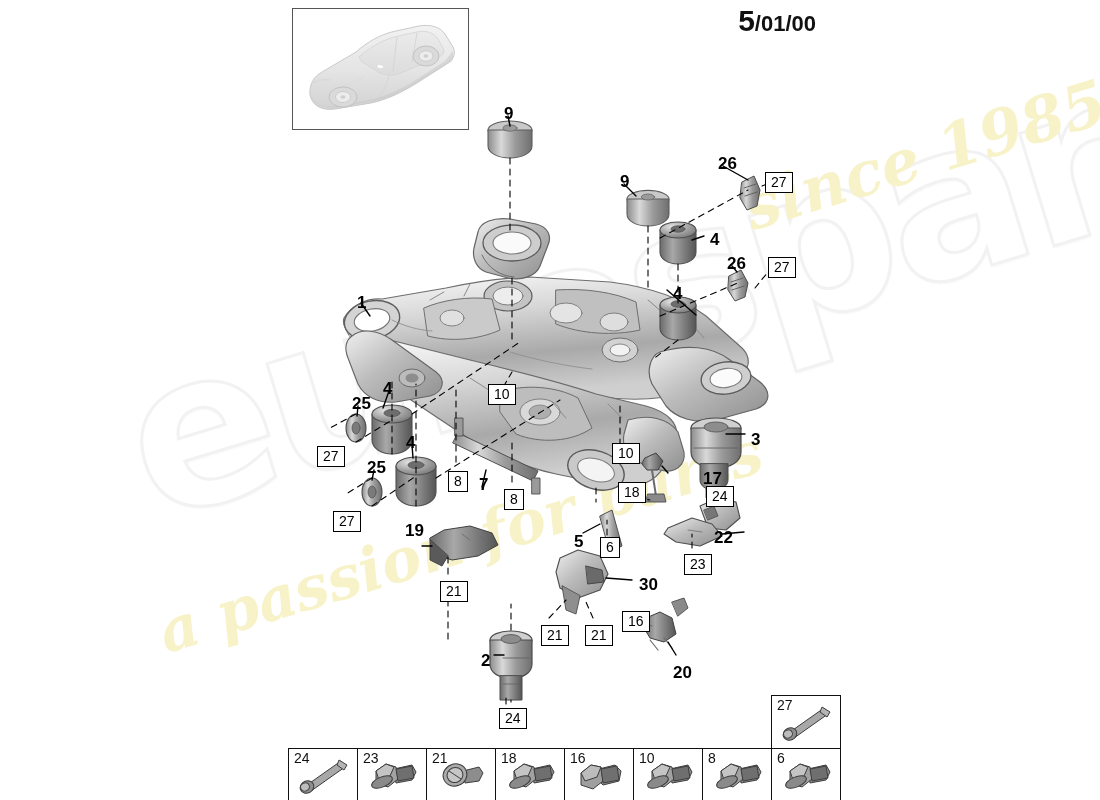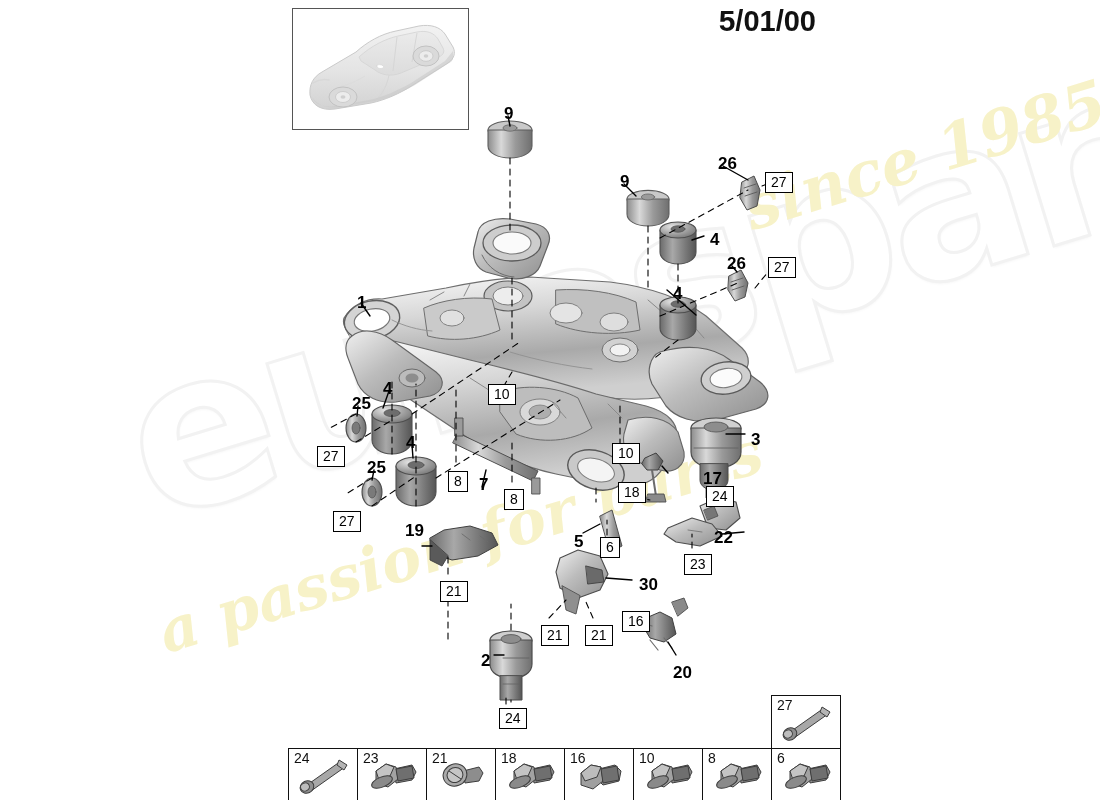--- a/index.html
+++ b/index.html
@@ -48,21 +48,21 @@
   }
 
   
   .header-code{
     position:absolute;right:284px;top:4px;
     font-weight:bold;color:#111;
     font-family:"Liberation Sans", sans-serif;
     white-space:nowrap;
   }
   .header-code .big{font-size:30px;}
-  .header-code .small{font-size:29px;}
+  .header-code .small{font-size:22px;}
 
   
   .car-box{
     position:absolute;left:292px;top:8px;width:175px;height:120px;
     border:1.5px solid #555;background:#fff;
   }
   .car-svg{position:absolute;left:0;top:0;}
 
   
   #diagram{position:absolute;left:0;top:0;}

